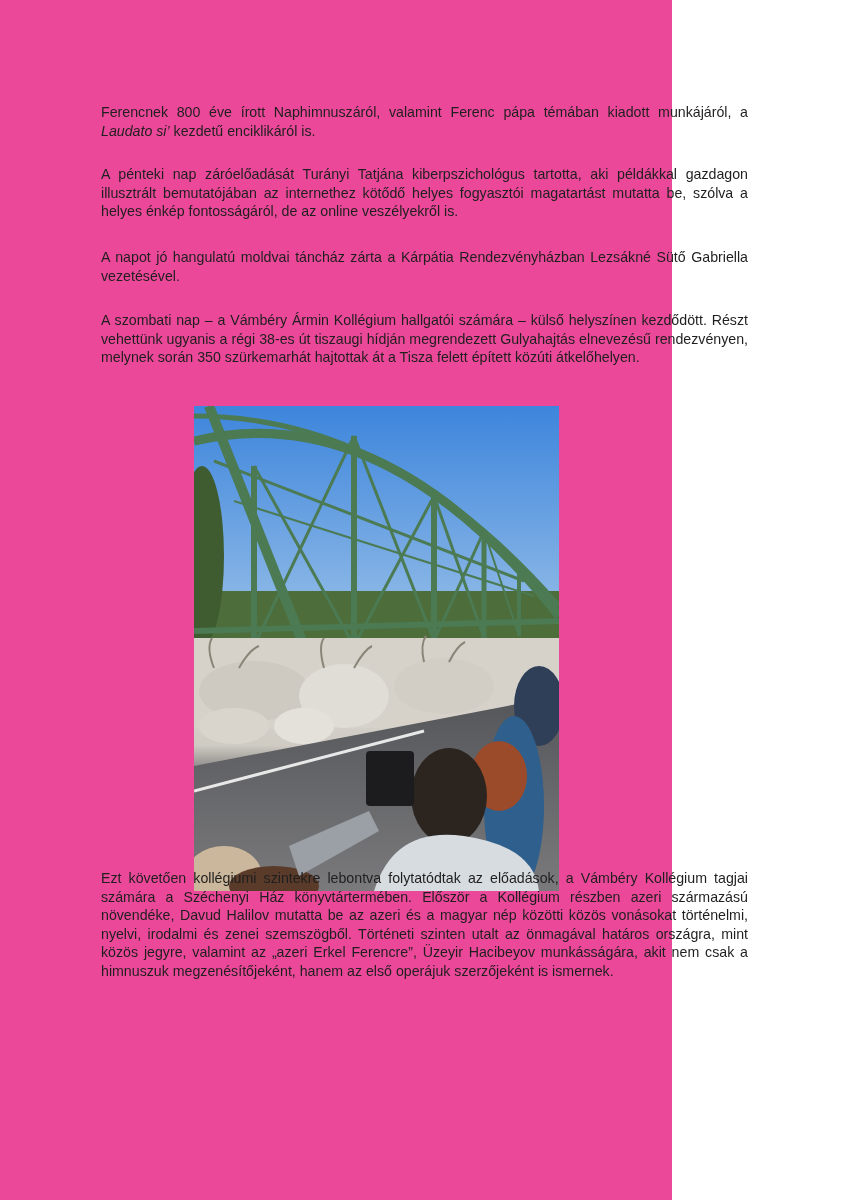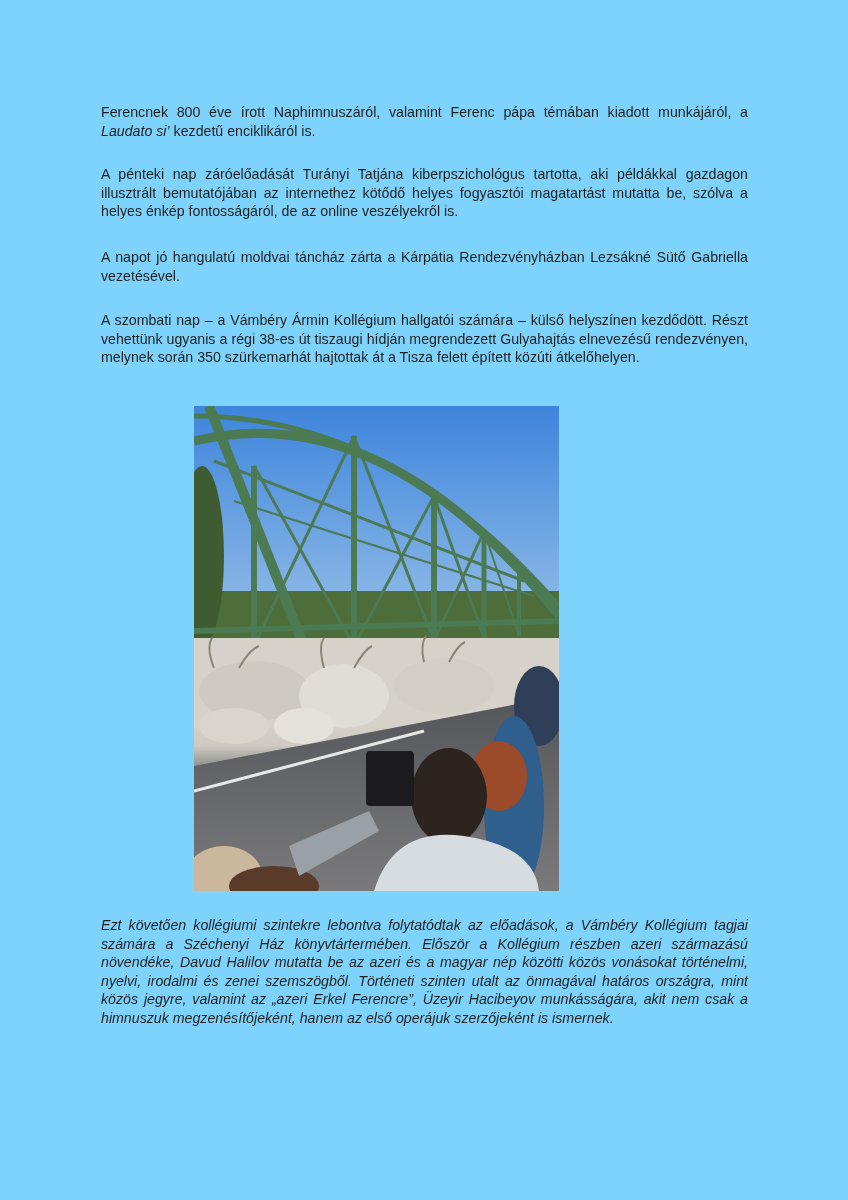--- a/index.html
+++ b/index.html
@@ -1,34 +1,34 @@
 <!DOCTYPE html>
 <html><head>
 <meta charset="utf-8">
 <style>
   html, body { margin: 0; padding: 0; background: #ffffff; }
   body { width: 848px; height: 1200px; position: relative; overflow: hidden; }
-  .page { position: absolute; left: 0; top: 0; width: 848px; height: 1200px; background: #7dd3fc; }
+  .page { position: absolute; left: 0; top: 0; width: 672px; height: 1200px; background: #ec4899; }
   .para {
     position: absolute;
     left: 101px;
     width: 647px;
     font-family: "Liberation Sans", sans-serif;
     font-size: 14.2px;
     line-height: 18.6px;
     color: #1f1f1f;
     text-align: justify;
     margin: 0;
   }
   .para .it { font-style: italic; }
   #p1 { top: 103px; }
   #p2 { top: 165px; }
   #p3 { top: 248px; }
   #p4 { top: 311px; }
-  #p5 { top: 916px; font-style: italic; }
+  #p5 { top: 869px; }
 
   .photo {
     position: absolute;
     left: 194px; top: 406px;
     width: 365px; height: 485px;
     overflow: hidden;
     background: linear-gradient(180deg, #3f86dc 0%, #5d9ce3 30%, #8fb9e6 48%, #6e8f5a 50%, #dcd9d2 58%, #cfcbc3 70%, #5d5d5f 78%, #6c6c6f 88%, #5a4c44 100%);
   }
   .photo svg { position: absolute; left: 0; top: 0; width: 100%; height: 100%; }
 </style>

